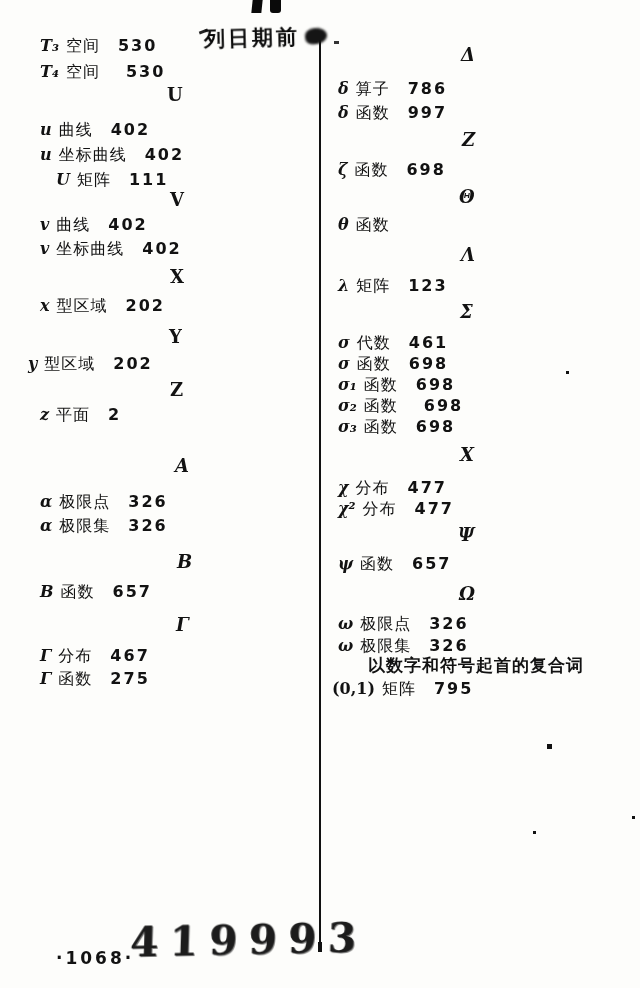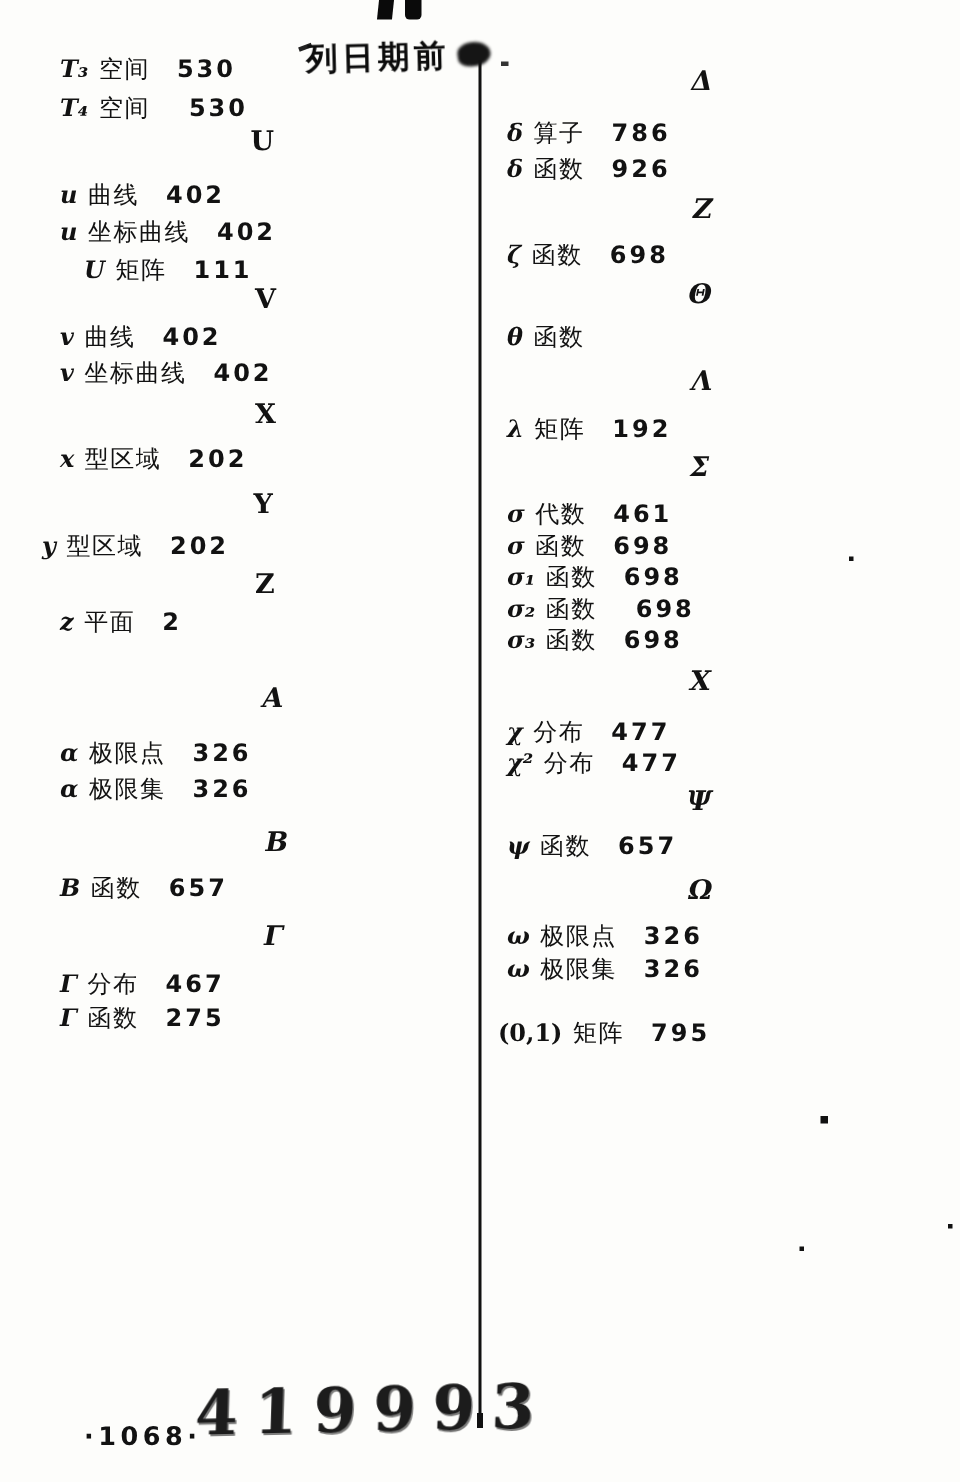--- a/index.html
+++ b/index.html
@@ -133,33 +133,33 @@
   </div>
   <div class="row entry" style="left:40px;top:671px">
     <span class="sym">Γ</span><span class="zh">函数</span><span class="pg">275</span>
   </div>
 
   <div class="row letter greek" style="left:461px;top:46px">Δ</div>
   <div class="row entry" style="left:338px;top:81px">
     <span class="sym">δ</span><span class="zh">算子</span><span class="pg">786</span>
   </div>
   <div class="row entry" style="left:338px;top:105px">
-    <span class="sym">δ</span><span class="zh">函数</span><span class="pg">926</span>
+    <span class="sym">δ</span><span class="zh">函数</span><span class="pg">997</span>
   </div>
   <div class="row letter greek" style="left:462px;top:131px">Z</div>
   <div class="row entry" style="left:338px;top:162px">
     <span class="sym">ζ</span><span class="zh">函数</span><span class="pg">698</span>
   </div>
   <div class="row letter greek" style="left:459px;top:188px">Θ</div>
   <div class="row entry" style="left:338px;top:217px">
     <span class="sym">θ</span><span class="zh">函数</span><span class="pg"></span>
   </div>
   <div class="row letter greek" style="left:461px;top:246px">Λ</div>
   <div class="row entry" style="left:338px;top:278px">
-    <span class="sym">λ</span><span class="zh">矩阵</span><span class="pg">192</span>
+    <span class="sym">λ</span><span class="zh">矩阵</span><span class="pg">123</span>
   </div>
   <div class="row letter greek" style="left:460px;top:303px">Σ</div>
   <div class="row entry" style="left:338px;top:335px">
     <span class="sym">σ</span><span class="zh">代数</span><span class="pg">461</span>
   </div>
   <div class="row entry" style="left:338px;top:356px">
     <span class="sym">σ</span><span class="zh">函数</span><span class="pg">698</span>
   </div>
   <div class="row entry" style="left:338px;top:377px">
     <span class="sym">σ₁</span><span class="zh">函数</span><span class="pg">698</span>
@@ -181,20 +181,21 @@
   <div class="row entry" style="left:338px;top:556px">
     <span class="sym">ψ</span><span class="zh">函数</span><span class="pg">657</span>
   </div>
   <div class="row letter greek" style="left:459px;top:585px">Ω</div>
   <div class="row entry" style="left:338px;top:616px">
     <span class="sym">ω</span><span class="zh">极限点</span><span class="pg">326</span>
   </div>
   <div class="row entry" style="left:338px;top:638px">
     <span class="sym">ω</span><span class="zh">极限集</span><span class="pg">326</span>
   </div>
+  <div class="row section small" style="left:368px;top:657px">以数字和符号起首的复合词</div>
   <div class="row entry" style="left:332px;top:681px">
     <span class="sym" style="font-style:normal">(0,1)</span><span class="zh">矩阵</span><span class="pg">795</span>
   </div>
 
   <div class="speck" style="left:547px;top:744px;width:5px;height:5px"></div>
   <div class="speck" style="left:533px;top:831px;width:3px;height:3px"></div>
   <div class="speck" style="left:632px;top:816px;width:3px;height:3px"></div>
   <div class="speck" style="left:566px;top:371px;width:3px;height:3px"></div>
 
   <div class="stamp">419993</div>

